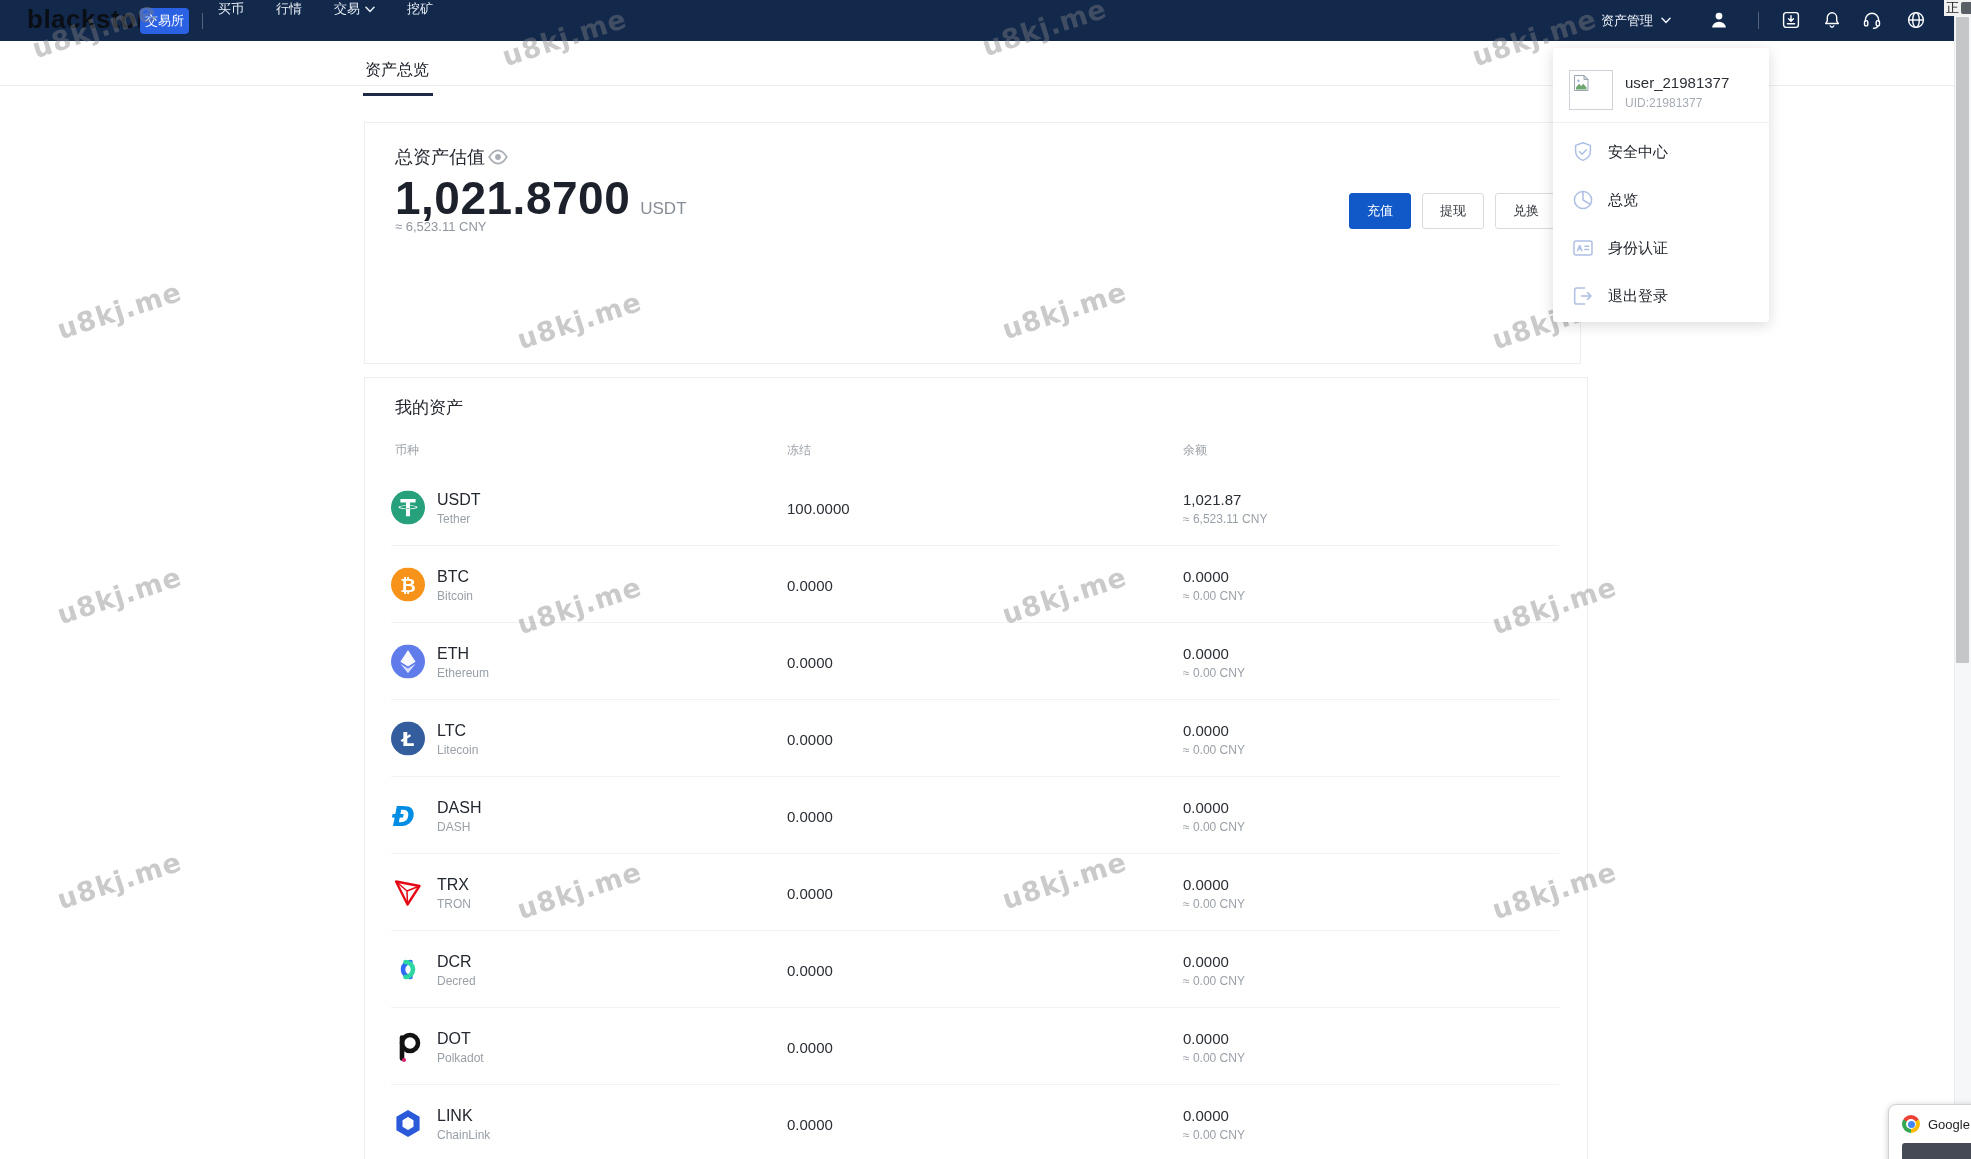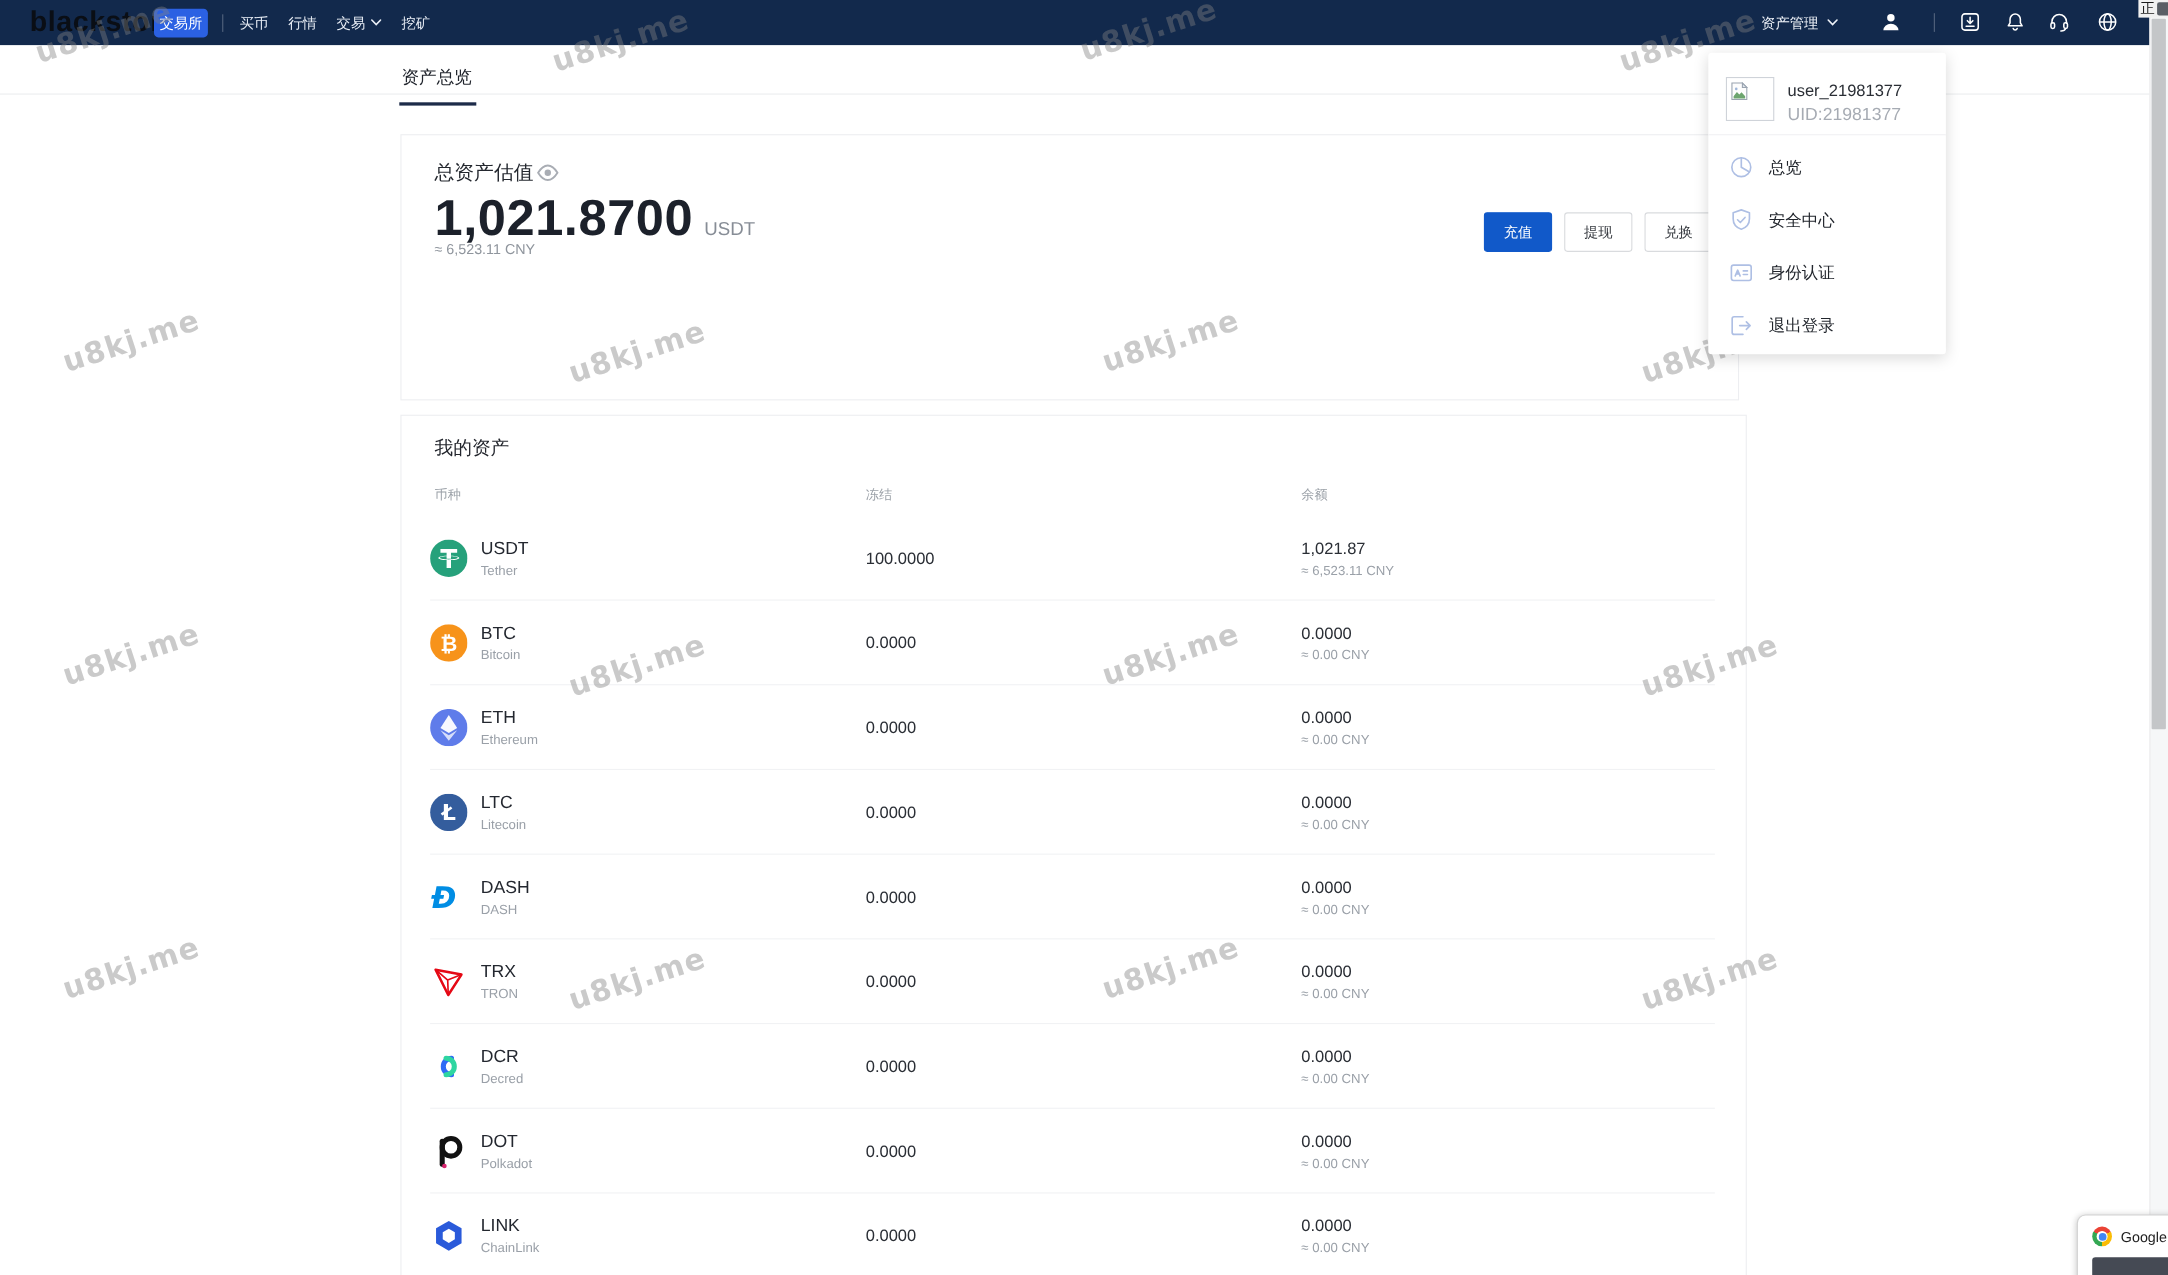--- a/index.html
+++ b/index.html
@@ -5,21 +5,21 @@
   * { margin:0; padding:0; box-sizing:border-box; }
   html,body { background:#fff; }
   body { font-family:"Liberation Sans","DejaVu Sans",sans-serif; }
   #app { position:relative; width:1971px; height:1159px; overflow:hidden; background:#ffffff; }
 
   
   .navbar { position:absolute; left:0; top:0; width:1971px; height:41px; background:var(--navbar,#12294c); z-index:10; }
   .logo { position:absolute; left:27px; top:4px; font-size:26px; font-weight:700; color:#0a0e15; letter-spacing:.5px; }
   .nav-btn-exchange { position:absolute; left:140px; top:8px; height:26px; line-height:26px; padding:0 5px; background:var(--primary,#2b61e3); color:#fff; font-size:13px; border:none; border-radius:4px; cursor:pointer; }
   .nav-sep-l { position:absolute; left:202px; top:13px; width:1px; height:16px; background:rgba(255,255,255,.28); }
-  .nav-links { position:absolute; left:218px; top:0; height:41px; display:flex; align-items:center; gap:18px; }
+  .nav-links { position:absolute; left:218px; top:0; height:41px; display:flex; align-items:flex-start; gap:32px; }
   .nav-link { color:#e9eef6; font-size:13px; text-decoration:none; display:flex; align-items:center; gap:5px; cursor:pointer; }
   .nav-right-label { position:absolute; left:1601px; top:0; height:41px; display:flex; align-items:center; gap:8px; color:#eef2f8; font-size:13px; cursor:pointer; }
   .nav-ico { position:absolute; top:10px; width:20px; height:20px; cursor:pointer; }
   .nav-sep-r { position:absolute; left:1758px; top:12px; width:1px; height:17px; background:rgba(255,255,255,.28); }
 
   
   .tabbar { position:absolute; left:0; top:41px; width:1971px; height:45px; background:#fff; border-bottom:1px solid #ebedef; z-index:5; }
   .tab { position:absolute; left:365px; top:0; height:59px; display:flex; align-items:center; font-size:16px; color:#20242c; cursor:pointer; }
   .tab .underline { position:absolute; left:-2px; bottom:4px; width:70px; height:3px; background:#1d2b49; }
 
@@ -53,21 +53,21 @@
   .c-balance { position:absolute; left:818px; top:50%; transform:translateY(-50%); }
   .bal-v { font-size:15px; color:#2a2e35; }
   .bal-fiat { font-size:12px; color:#9aa0a8; margin-top:4px; }
 
   
   .user-menu { position:absolute; left:1553px; top:48px; width:216px; height:274px; background:#fff; border-radius:3px; box-shadow:0 3px 14px rgba(0,0,0,.15); z-index:100; }
   .um-user { position:absolute; left:16px; top:22px; display:flex; gap:12px; }
   .um-avatar { width:44px; height:40px; border:1px solid #cfd3d9; background:#fff; position:relative; }
   .um-avatar svg { position:absolute; left:3px; top:3px; }
   .um-name { font-size:15px; color:#2a2e35; margin-top:4px; }
-  .um-uid { font-size:16px; color:#a6abb3; margin-top:5px; }
+  .um-uid { font-size:12px; color:#a6abb3; margin-top:5px; }
   .um-sep { position:absolute; left:0; top:74px; width:100%; height:1px; background:#f0f1f3; }
   .um-items { position:absolute; left:0; top:80px; width:100%; }
   .um-item { height:48px; display:flex; align-items:center; gap:13px; padding-left:18px; cursor:pointer; }
   .um-item svg { width:24px; height:24px; }
   .um-label { font-size:15px; color:#22262d; }
 
   
   .wm { position:absolute; transform:rotate(-18deg); font-size:27px; font-weight:600; letter-spacing:1px; color:rgba(128,128,128,.42); white-space:nowrap; z-index:50; pointer-events:none; font-family:"DejaVu Sans",sans-serif; }
 
   
@@ -360,31 +360,31 @@
       </div>
       <div>
         <div class="um-name">user_21981377</div>
         <div class="um-uid">UID:21981377</div>
       </div>
     </div>
     <div class="um-sep"></div>
     <div class="um-items">
       <div class="um-item">
         <svg viewBox="0 0 24 24" fill="none" stroke="#aebfe4" stroke-width="1.5" stroke-linecap="round" stroke-linejoin="round">
+          <path d="M12 2.8 l7.4 2.6 v5.4 c0 4.8 -3.3 8.2 -7.4 9.6 c-4.1 -1.4 -7.4 -4.8 -7.4 -9.6 v-5.4 z"></path>
+            <path d="M8.6 11.8 l2.5 2.5 4.3 -4.6"></path>
+        </svg>
+        <span class="um-label">安全中心</span>
+      </div>
+      <div class="um-item">
+        <svg viewBox="0 0 24 24" fill="none" stroke="#aebfe4" stroke-width="1.5" stroke-linecap="round" stroke-linejoin="round">
           <circle cx="12" cy="12" r="8.6"></circle>
             <path d="M12 3.4 v8.6 l7.4 4.4"></path>
         </svg>
         <span class="um-label">总览</span>
-      </div>
-      <div class="um-item">
-        <svg viewBox="0 0 24 24" fill="none" stroke="#aebfe4" stroke-width="1.5" stroke-linecap="round" stroke-linejoin="round">
-          <path d="M12 2.8 l7.4 2.6 v5.4 c0 4.8 -3.3 8.2 -7.4 9.6 c-4.1 -1.4 -7.4 -4.8 -7.4 -9.6 v-5.4 z"></path>
-            <path d="M8.6 11.8 l2.5 2.5 4.3 -4.6"></path>
-        </svg>
-        <span class="um-label">安全中心</span>
       </div>
       <div class="um-item">
         <svg viewBox="0 0 24 24" fill="none" stroke="#aebfe4" stroke-width="1.5" stroke-linecap="round" stroke-linejoin="round">
           <rect x="3" y="5" width="18" height="14" rx="2"></rect>
             <path d="M6.5 14.8 l2.2 -5.2 2.2 5.2 M7.3 13 h2.9"></path>
             <path d="M13.8 10.3 h3.8 M13.8 13.5 h3.8"></path>
         </svg>
         <span class="um-label">身份认证</span>
       </div>
       <div class="um-item">

